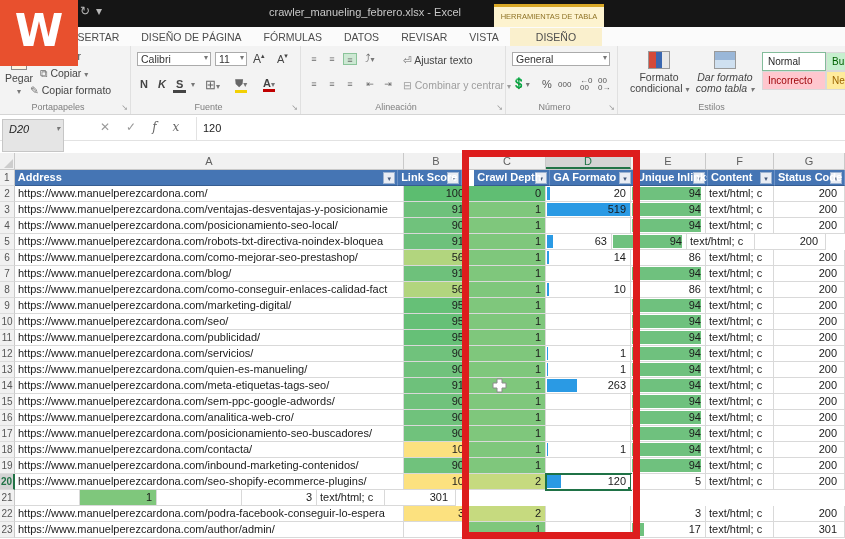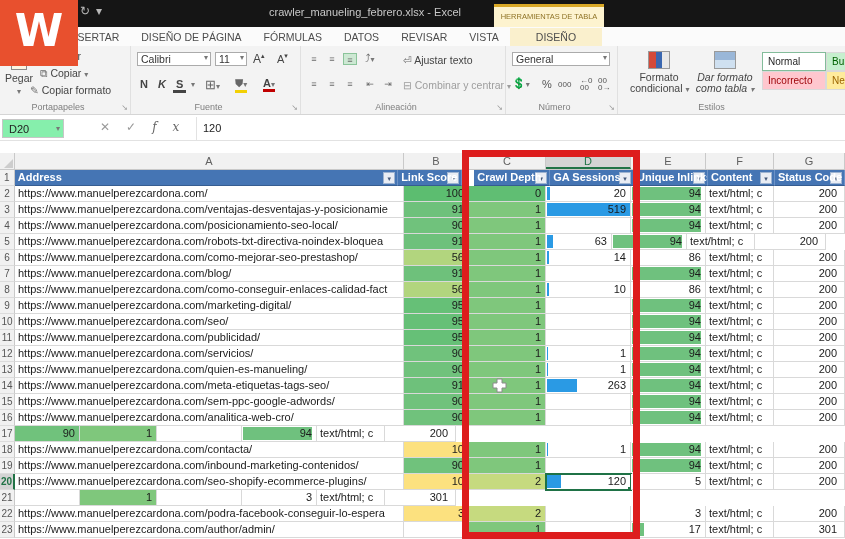--- a/index.html
+++ b/index.html
@@ -41,22 +41,22 @@
   .align-ic { display:inline-block; width:14px; height:12px; font-size:9px; line-height:12px; text-align:center; color:#6b6b6b; }
   .align-ic.sel { background:#cde8d3; border:1px solid #8bc49a; }
   .grayed { color:#9d9d9d !important; }
   .style-cell { display:inline-block; width:64px; height:19px; font-size:10px; line-height:17px; padding-left:5px;
     border:1px solid #d9d9d9; overflow:hidden; vertical-align:top; }
   .cond-icon { width:22px; height:18px; margin:0 auto; border:1px solid #9a9a9a; background:linear-gradient(90deg,#d34a3a 33%,#3a67b0 33%,#3a67b0 66%,#e8e8e8 66%); }
   .table-icon { width:22px; height:18px; margin:0 auto; border:1px solid #9a9a9a;
     background:linear-gradient(0deg,#cfe0f0 50%,#9ab7d8 50%); }
   
   .fbar { position:absolute; left:0; top:117px; width:845px; height:24px; background:#fff; border-bottom:1px solid #e2e2e2; }
-  .namebox { position:absolute; left:2px; top:2px; width:62px; height:19px; border:1px solid #c6c6c6; background:#86efac;
-    font-size:11px; line-height:18px; padding-left:6px; color:#222; }
+  .namebox { position:absolute; left:2px; top:2px; width:62px; height:33px; border:1px solid #c6c6c6; background:#e5e5e5;
+    font-size:11px; line-height:18px; padding-left:6px; color:#222;font-style:italic; }
   .namebox .arr { position:absolute; right:3px; top:0; font-size:8px; color:#777; }
   .fx-icons { position:absolute; left:100px; top:3px; font-size:12px; color:#9a9a9a; letter-spacing:16px; }
   .fx-sign { font-family:"DejaVu Serif", serif; font-style:italic; color:#666; }
   .fvalue { position:absolute; left:196px; top:0; right:0; height:23px; border-left:1px solid #e2e2e2;
     font-size:11px; line-height:22px; padding-left:6px; color:#222; }
   
   .sheet { position:absolute; left:0; top:153px; width:845px; bottom:0; background:#fff; }
   .colhead { display:flex; height:17px; background:#f1f1f1; border-bottom:1px solid #c9c9c9; }
   .colhead .hcell { border-right:1px solid #c9c9c9; font-size:11px; color:#606060; text-align:center; line-height:16px; }
   .colhead .hcell.sel { background:#d4d4d4; border-bottom:2px solid #217346; color:#217346; }
@@ -186,21 +186,21 @@
       <div class="hcell" style="width: 75px;">E</div>
       <div class="hcell" style="width: 68px;">F</div>
       <div class="hcell" style="width: 71px;">G</div>
     </div>
   <div id="gridrows">
       <div class="grow thead-row">
         <div class="rn">1</div>
         <div class="cell txt" style="width: 389px;"><span class="cellval">Address</span><div class="filter-btn">▾</div></div>
         <div class="cell txt" style="width: 65px;"><span class="cellval">Link Score</span><div class="filter-btn">▾</div></div>
         <div class="cell txt" style="width: 77px; margin-left: 12px;"><span class="cellval">Crawl Depth</span><div class="filter-btn">▾</div></div>
-        <div class="cell txt" style="width: 85px;"><span class="cellval">GA Sessions</span><div class="filter-btn">▾</div></div>
+        <div class="cell txt" style="width: 85px;"><span class="cellval">GA Formato</span><div class="filter-btn">▾</div></div>
         <div class="cell txt" style="width: 75px;"><span class="cellval">Unique Inlinks</span><div class="filter-btn">▾</div></div>
         <div class="cell txt" style="width: 68px;"><span class="cellval">Content</span><div class="filter-btn">▾</div></div>
         <div class="cell txt" style="width: 71px;"><span class="cellval">Status Code</span><div class="filter-btn">▾</div></div>
       </div>
       <div class="grow">
         <div class="rn">2</div>
         <div class="cell txt" style="width: 389px;">https://www.manuelperezcardona.com/</div>
         <div class="cell num" style="width: 65px; background: rgb(92, 189, 112);">100</div>
         <div class="cell num" style="width: 77px; background: rgb(96, 190, 115);">0</div>
         <div class="cell num" style="width: 85px;"><div class="bar" style="width: 3%; background: rgb(42, 154, 228);"></div><span class="cellval">20</span></div>
@@ -343,20 +343,21 @@
         <div class="cell txt" style="width: 389px;">https://www.manuelperezcardona.com/analitica-web-cro/</div>
         <div class="cell num" style="width: 65px; background: rgb(112, 194, 124);">90</div>
         <div class="cell num" style="width: 77px; background: rgb(127, 199, 124);">1</div>
         <div class="cell num" style="width: 85px;"><span class="cellval"></span></div>
         <div class="cell num" style="width: 75px;"><div class="bar" style="width: 93%; background: rgb(111, 193, 126);"></div><span class="cellval">94</span></div>
         <div class="cell txt" style="width: 68px;">text/html; c</div>
         <div class="cell num" style="width: 71px; padding-right: 7px;">200</div>
       </div>
       <div class="grow">
         <div class="rn">17</div>
+        <div class="cell txt" style="width: 389px;">https://www.manuelperezcardona.com/posicionamiento-seo-buscadores/</div>
         <div class="cell num" style="width: 65px; background: rgb(112, 194, 124);">90</div>
         <div class="cell num" style="width: 77px; background: rgb(127, 199, 124);">1</div>
         <div class="cell num" style="width: 85px;"><span class="cellval"></span></div>
         <div class="cell num" style="width: 75px;"><div class="bar" style="width: 93%; background: rgb(111, 193, 126);"></div><span class="cellval">94</span></div>
         <div class="cell txt" style="width: 68px;">text/html; c</div>
         <div class="cell num" style="width: 71px; padding-right: 7px;">200</div>
       </div>
       <div class="grow">
         <div class="rn">18</div>
         <div class="cell txt" style="width: 389px;">https://www.manuelperezcardona.com/contacta/</div>

